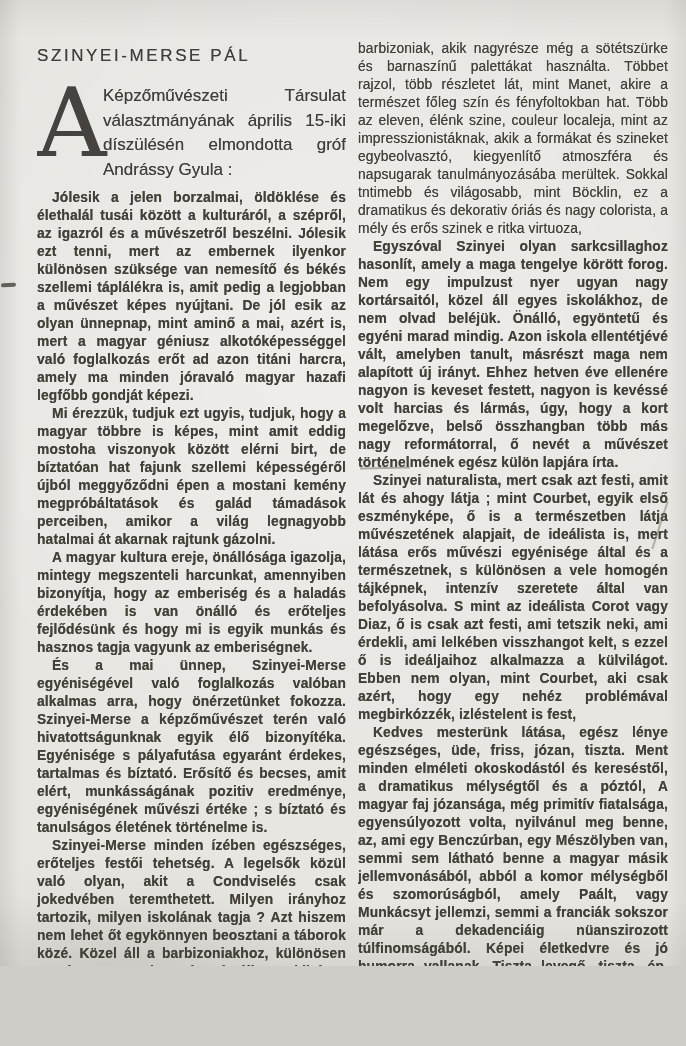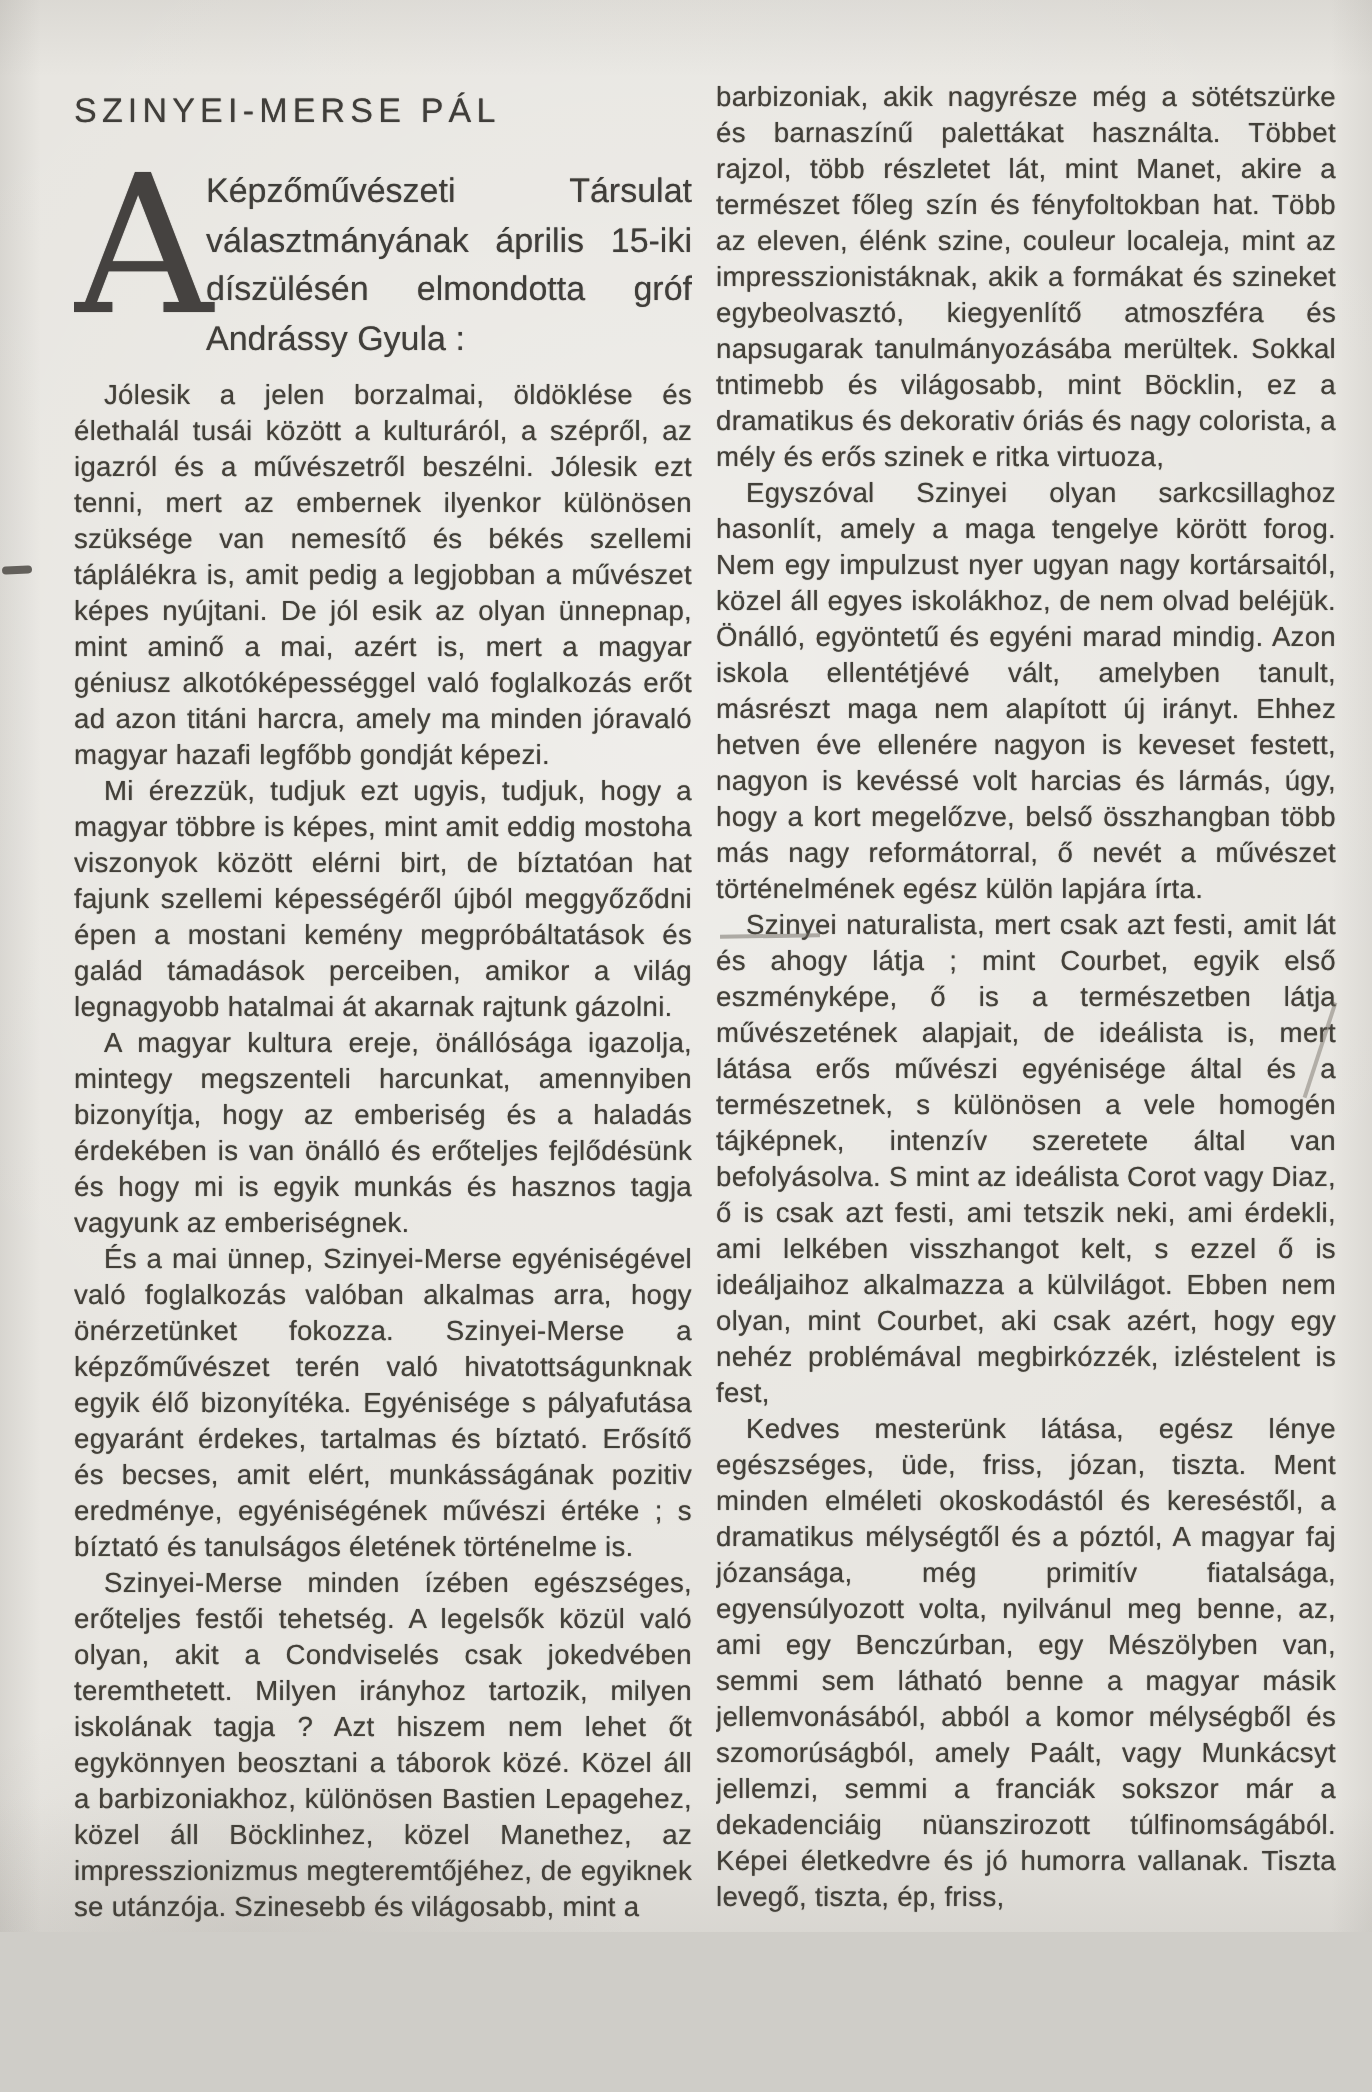--- a/index.html
+++ b/index.html
@@ -56,21 +56,21 @@
     font-size: 13.8px;
     line-height: 18px;
     text-align: justify;
     color: #434039;
     letter-spacing: 0.15px;
     text-shadow: 0 0 0.55px rgba(67,64,57,0.75);
   }
   .col-right .body-text { margin-top: 0; }
 
   .para { margin: 0; }
-  .indent { text-indent: 15px; }
+  .indent { text-indent: 15px; font-weight: bold; }
 
   .pageno {
     position: absolute;
     color: #4b4844;
     text-shadow: 0 0 0.5px rgba(75,72,68,0.7);
   }
   .pageno-left  { left: 49px;  top: 995px; font-size: 12.5px; letter-spacing: 0.5px; text-decoration: underline; }
   .pageno-right { left: 632px; top: 990px; font-size: 15px;   letter-spacing: 0.5px; }
 
   .artifact { position: absolute; pointer-events: none; }

